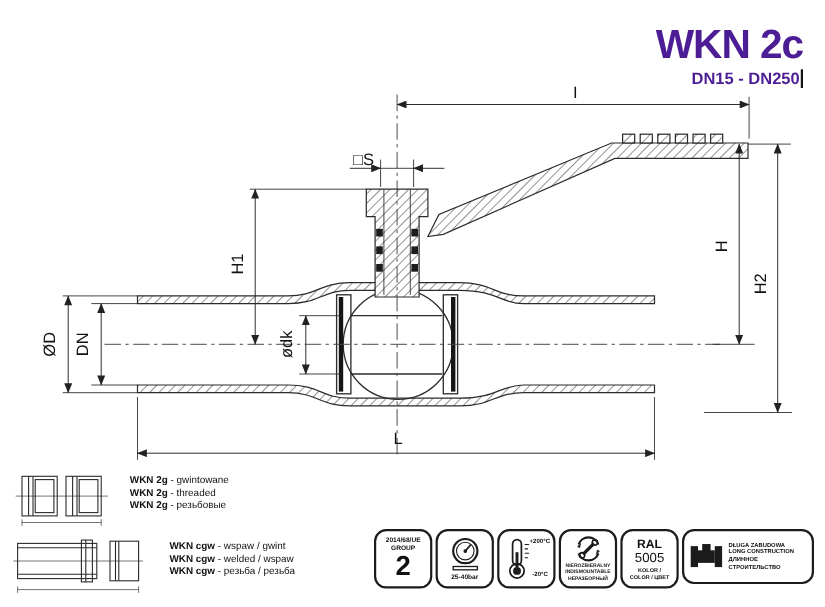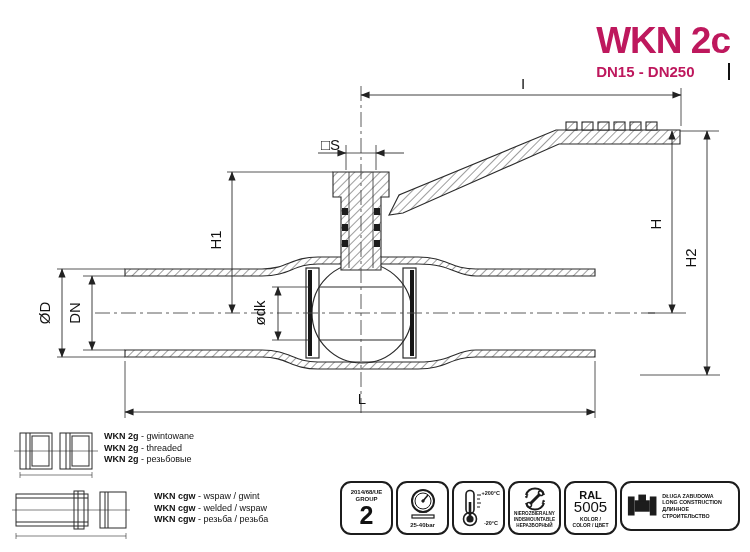--- a/index.html
+++ b/index.html
@@ -1,57 +1,57 @@
 <!DOCTYPE html>
 <html><head>
 <meta charset="utf-8">
 <style>
   html,body { margin:0; padding:0; background:#fff; }
   .page { position:relative; width:750px; height:552px; background:#ffffff;
           font-family:"Liberation Sans", sans-serif; overflow:hidden; color:#111; }
 
   
-  .title-block { position:absolute; top:22px; right:20px; text-align:right; color:#be185d; }
+  .title-block { position:absolute; top:22px; right:20px; text-align:right; color:#4c1d95; }
   .model { font-size:37px; font-weight:bold; letter-spacing:-1px; line-height:1; }
   .range-row { font-size:15px; font-weight:bold; margin-top:4px;
-               display:flex; justify-content:space-between; align-items:center; }
+               display:flex; justify-content:flex-end; align-items:center; }
   .cursor { width:2px; height:17px; background:#111; display:inline-block; margin-left:1px; }
 
   
   svg.drawing { position:absolute; left:0; top:0; }
   .part { fill:url(#hatch); stroke:#2b2b2b; stroke-width:1.1; }
   .edge { stroke:#2b2b2b; stroke-width:1.2; fill:none; }
   .thin { stroke:#2b2b2b; stroke-width:0.8; fill:none; }
   .cl   { stroke:#4a4a4a; stroke-width:0.9; stroke-dasharray:15 4 3 4; fill:none; }
   .ext  { stroke:#2b2b2b; stroke-width:0.8; fill:none; }
   .dim  { stroke:#2b2b2b; stroke-width:0.9; fill:none; }
   text.lab { font-family:"Liberation Sans", sans-serif; font-size:15px; fill:#111; }
 
   
   .legend-row { position:absolute; display:flex; align-items:flex-start; }
   .legend-1 { left:14px; top:429px; }
   .legend-2 { left:12px; top:486px; }
   .legend-text { font-size:9px; line-height:11.5px; white-space:nowrap; }
   .legend-text .code { font-weight:bold; }
-  .legend-1 .legend-text { margin-left:0; margin-top:2px; }
+  .legend-1 .legend-text { margin-left:14px; margin-top:2px; }
   .legend-2 .legend-text { margin-left:20px; margin-top:5px; }
 
   
   .badges { position:absolute; left:340px; top:481px; display:flex; gap:3px; }
   .badge { border:2px solid #1c1c1c; border-radius:11px; width:49px; height:50px;
            background:#fff; display:flex; flex-direction:column; align-items:center;
            justify-content:center; text-align:center; position:relative; }
   .badge.wide { width:114px; flex-direction:row; justify-content:flex-start;
                 text-align:left; padding:0 4px; box-sizing:border-box; width:120px; }
   .b-small { font-size:6px; font-weight:bold; line-height:7px; }
   .b-big   { font-size:25px; font-weight:bold; line-height:25px; }
   .b-bar   { font-size:6px; font-weight:bold; margin-top:2px; }
   .b-tiny  { font-size:4.6px; font-weight:bold; line-height:6px; }
   .b-ral1  { font-size:11px; font-weight:bold; line-height:12px; }
-  .b-ral2  { font-size:15px; line-height:12px; }
+  .b-ral2  { font-size:12px; line-height:12px; }
   .b-kolor { font-size:5px; font-weight:bold; line-height:6px; margin-top:3px; }
   .temp-max { position:absolute; top:7px; right:3px; font-size:5.5px; font-weight:bold; }
   .temp-min { position:absolute; bottom:7px; right:5px; font-size:5.5px; font-weight:bold; }
   .constr-lines { font-size:5.3px; font-weight:bold; line-height:6.6px; margin-left:4px; }
 </style>
 </head>
 <body>
 
 <div class="page">
 

